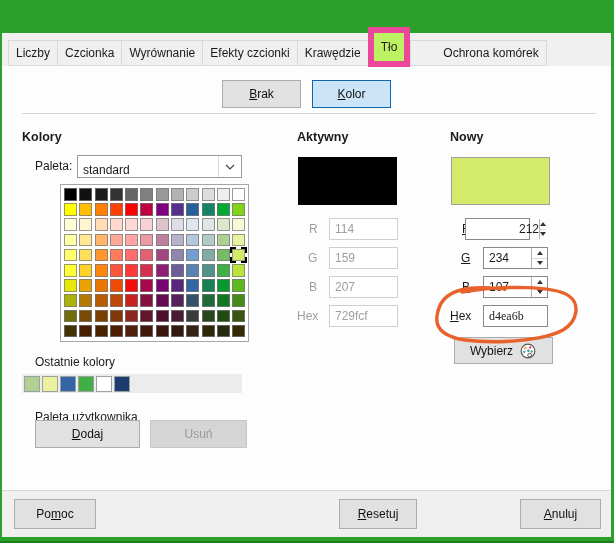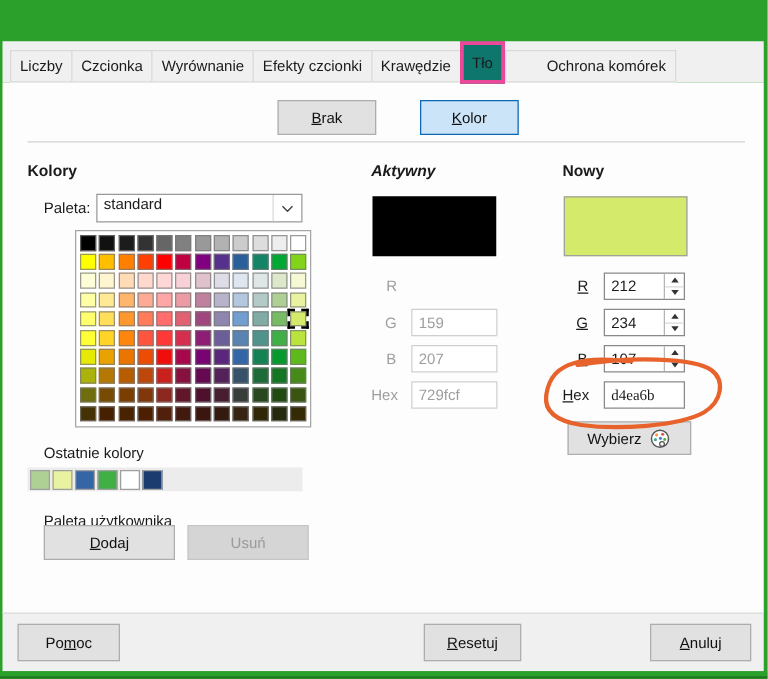--- a/index.html
+++ b/index.html
@@ -31,50 +31,50 @@
   .tabstrip{
     position:absolute;left:2px;top:33px;width:609px;height:33px;
     background:#f0f0f0;display:flex;align-items:flex-end;padding-left:6px;box-sizing:border-box;
   }
   .tab{
     height:24px;line-height:24px;padding:0 7px;background:#f0f0f0;
     border:1px solid #d9d9d9;border-right:none;white-space:nowrap;
   }
   .tab:last-child{border-right:1px solid #d9d9d9;padding-left:32px;}
   .tab.active{
-    background:#0f766e;height:28px;line-height:28px;margin-bottom:-1px;
-    border:3px solid #ec4899;position:relative;z-index:2;
+    background:#bef264;height:28px;line-height:28px;margin-bottom:-1px;
+    border:6px solid #ec4899;position:relative;z-index:2;
   }
 
   
   .page{
     position:absolute;left:2px;top:66px;width:609px;height:424px;
     background:#fdfdfd;border-bottom:1px solid #d9d9d9;box-sizing:content-box;
   }
   .abs{position:absolute;}
 
   .btn{
     background:#e1e1e1;border:1px solid #adadad;color:#111;
     font-family:inherit;font-size:12px;display:flex;align-items:center;justify-content:center;
     box-sizing:border-box;cursor:pointer;
   }
   .btn .accel{text-decoration:underline;}
-  .btn.toggled{background:#cce4f7;border:1px solid #0a68b4;margin-left:24px;}
+  .btn.toggled{background:#cce4f7;border:1px solid #0a68b4;}
   .btn.disabled{background:#d5d5d5;border:1px solid #c6c6c6;color:#9a9a9a;cursor:default;}
 
   .sep{position:absolute;left:20px;top:47px;width:574px;height:1px;background:#d4d4d4;}
 
   .h-bold{font-weight:bold;font-size:12.5px;}
   .lbl{font-size:12px;}
   .accel{text-decoration:underline;}
 
   
   .dropdown{
     position:absolute;left:75px;top:89px;width:165px;height:23px;
-    background:#fff;border:1px solid #999;display:flex;align-items:flex-start;box-sizing:border-box;cursor:pointer;
+    background:#fff;border:1px solid #999;display:flex;align-items:flex-end;box-sizing:border-box;cursor:pointer;
   }
   .dropdown .val{flex:1;padding-left:5px;}
   .dropdown .chev{width:22px;height:100%;display:flex;align-items:center;justify-content:center;border-left:1px solid #d9d9d9;}
 
   
   .grid-box{
     position:absolute;left:58px;top:118px;width:189px;height:158px;
     background:#fff;border:1px solid #a6a6a6;box-sizing:border-box;
     display:grid;grid-template-columns:repeat(12,13px);grid-auto-rows:12.6px;
     gap:2.6px 2.3px;padding:3px;align-content:start;
@@ -288,45 +288,48 @@
       </div>
 
     <div class="abs lbl" style="left:33px;top:344px;">Paleta użytkownika</div>
     <button class="btn abs" style="left:33px;top:354px;width:105px;height:28px;">
       <span><span></span><span class="accel">D</span><span>odaj</span></span>
     </button>
     <button class="btn disabled abs" style="left:148px;top:354px;width:97px;height:28px;">
       <span>Usuń</span>
     </button>
 
-    <div class="abs h-bold" style="left:295px;top:64px;font-style:italic;">Aktywny</div>
+    <div class="abs h-bold" style="left:295px;top:64px;">Aktywny</div>
     <div class="preview abs" style="left: 296px; top: 91px; background: rgb(0, 0, 0);"></div>
 
     <span class="abs lbl lbl-dis" style="left:307px;top:156px;">R</span>
+    <div class="field disabled abs" style="left:327px;top:152px;">
+        <span class="txt">114</span>
+      </div>
 
     <span class="abs lbl lbl-dis" style="left:306px;top:185px;">G</span>
     <div class="field disabled abs" style="left:327px;top:181px;">
         <span class="txt">159</span>
       </div>
 
     <span class="abs lbl lbl-dis" style="left:307px;top:214px;">B</span>
     <div class="field disabled abs" style="left:327px;top:210px;">
         <span class="txt">207</span>
       </div>
 
     <span class="abs lbl lbl-dis" style="left:295px;top:243px;">Hex</span>
     <div class="field disabled abs" style="left:327px;top:239px;">
         <span class="txt">729fcf</span>
       </div>
 
     <div class="abs h-bold" style="left:448px;top:64px;">Nowy</div>
     <div class="preview abs" style="left: 449px; top: 91px; border: 1px solid rgb(160, 160, 160); background: rgb(212, 234, 107);"></div>
 
     <span class="abs lbl" style="left:460px;top:156px;"><span></span><span class="accel">R</span><span></span></span>
-    <div class="field abs" style="left:481px;top:152px;">
+    <div class="field abs" style="left:463px;top:152px;padding-left:48px;">
       <span class="txt">212</span>
       <span class="spin">
           <span class="up">
             <span class="tri-up"></span>
           </span>
           <span class="dn">
             <span class="tri-dn"></span>
           </span>
         </span>
     </div>

